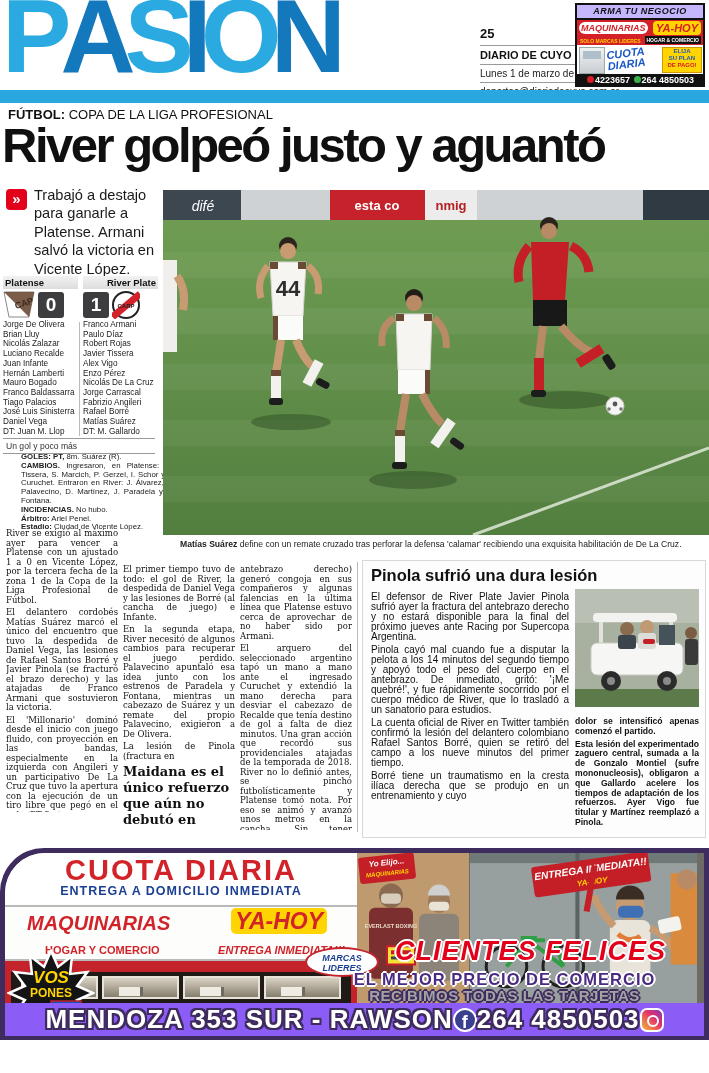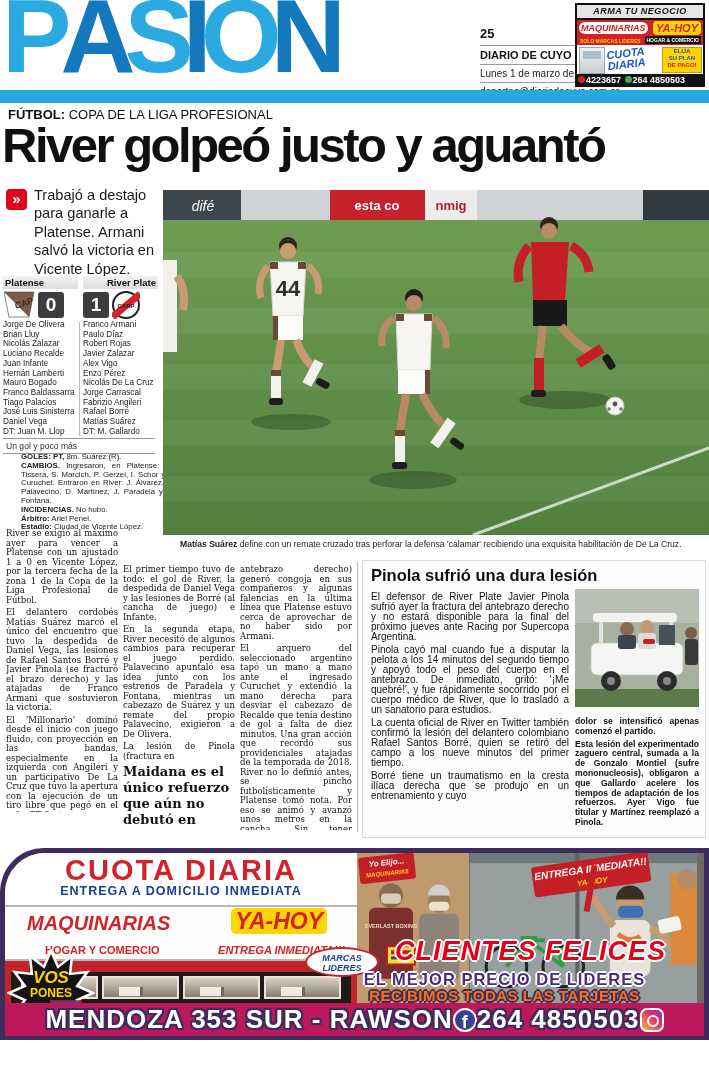--- a/index.html
+++ b/index.html
@@ -10,33 +10,33 @@
   .logo span{display:inline-block;}
   .lb1{color:#2baae1;} .lb2{color:#1478bd;}
   .mastcol{left:480px;top:26px;width:148px;}
   .pagenum{font-size:13px;font-weight:bold;color:#111;padding-bottom:2px;}
   .mrule{border-top:1px solid #9a9a9a;margin:2px 0;}
   .paper{font-size:11px;font-weight:bold;color:#111;padding:1px 0;}
   .mdate{font-size:10px;color:#222;padding:1px 0;}
   .memail{font-size:10px;color:#222;padding:1px 0;}
   
   .topad{left:575px;top:3px;width:130px;height:84px;border:2px solid #111;background:#fff;box-sizing:border-box;font-weight:bold;}
-  .ta-head{height:13px;background:#e5e5e5;border-bottom:2px solid #111;color:#111;font-style:italic;font-size:9px;text-align:center;line-height:13px;letter-spacing:.5px;}
+  .ta-head{height:13px;background:#c4b5fd;border-bottom:2px solid #111;color:#111;font-style:italic;font-size:9px;text-align:center;line-height:13px;letter-spacing:.5px;}
   .ta-red{height:25px;background:#d42027;position:relative;}
   .ta-maq{position:absolute;left:2px;top:2px;background:#fff;border-radius:6px;padding:0 2px;color:#d42027;font-style:italic;font-size:9px;line-height:12px;}
   .ta-yah{position:absolute;right:2px;top:1px;background:#ffd400;border-radius:4px;padding:0 3px;color:#d42027;font-style:italic;font-size:11px;line-height:14px;}
   .ta-sml{position:absolute;left:3px;bottom:1px;color:#ffd400;font-size:5px;}
   .ta-smr{position:absolute;right:2px;bottom:1px;background:#111;color:#fff;font-size:5px;padding:0 2px;line-height:8px;}
   .ta-mid{height:29px;background:#fff;position:relative;overflow:hidden;}
   .ta-freezer{position:absolute;left:2px;top:2px;width:24px;height:25px;background:linear-gradient(#f2f2f2,#c9ced2);border:1px solid #9aa;}
   .ta-freezer:before{content:"";position:absolute;left:3px;top:3px;right:3px;height:8px;background:#aebfc9;}
   .ta-cuota{position:absolute;left:30px;top:3px;color:#1b57c4;font-style:italic;font-size:11px;line-height:11px;transform:rotate(-7deg);font-weight:900;}
   .ta-elija{position:absolute;right:1px;top:2px;width:38px;height:24px;background:#ffd400;border:1px solid #c90;color:#1b57c4;font-size:6px;line-height:7px;text-align:center;font-weight:900;}
   .ta-elija .ex{color:#d42027;}
-  .ta-foot{height:13px;background:#111;color:#fff;font-size:9px;line-height:13px;}
+  .ta-foot{height:13px;background:#111;color:#fff;font-size:9px;line-height:13px;text-align:center;}
   .dotr{display:inline-block;width:7px;height:7px;border-radius:50%;background:#d42027;margin:0 1px;}
   .dotg{display:inline-block;width:7px;height:7px;border-radius:50%;background:#37b34a;margin:0 1px;}
   
   .bluebar{left:0;top:90px;width:709px;height:13px;background:#29a8e0;}
   .kicker{left:8px;top:107px;font-size:13px;color:#111;}
   .kicker b{font-weight:bold;}
   .headline{left:2px;top:116px;width:706px;font-size:49px;line-height:58px;font-weight:900;letter-spacing:-2.5px;color:#101010;white-space:nowrap;}
   
   .lede{left:6px;top:186px;width:154px;}
   .chev{position:absolute;left:0;top:3px;width:21px;height:21px;background:#e3001b;border-radius:4px;color:#fff;font-size:15px;font-weight:bold;text-align:center;line-height:20px;}
@@ -91,23 +91,23 @@
   .win:after{content:"";position:absolute;left:20%;bottom:6%;width:30%;height:45%;background:#efece4;box-shadow:3px 0 0 #6f6a5e;}
   .star{position:absolute;left:2px;top:96px;width:88px;height:88px;z-index:5;}
   .marcas{position:absolute;left:300px;top:94px;width:74px;height:30px;background:#fff;border:2px solid #c5232b;border-radius:50%;color:#1b3f93;font-style:italic;font-weight:900;font-size:9px;line-height:10px;text-align:center;padding-top:4px;box-sizing:border-box;z-index:6;}
   .ad-right{flex:1;position:relative;background:#6e6a66;}
   .ph1{position:absolute;left:0;top:0;width:112px;height:100%;}
   .ph2{position:absolute;left:113px;top:0;right:0;height:100%;}
   .ol-clientes{position:absolute;left:0;right:0;bottom:36px;text-align:center;font-size:27px;font-weight:900;font-style:italic;color:#e3001b;letter-spacing:1px;z-index:8;
     text-shadow:-2px 0 #fff,2px 0 #fff,0 -2px #fff,0 2px #fff,-1px -1px #fff,1px 1px #fff,-1px 1px #fff,1px -1px #fff;}
   .ol-mejor{position:absolute;left:0;right:0;bottom:16px;text-align:center;font-size:16.5px;font-weight:900;color:#4b2a84;letter-spacing:1px;z-index:8;
     text-shadow:-2px 0 #fff,2px 0 #fff,0 -2px #fff,0 2px #fff,-1px -1px #fff,1px 1px #fff;}
-  .ol-tarj{position:absolute;left:0;right:0;bottom:0px;text-align:center;font-size:15px;font-weight:900;color:#f97316;letter-spacing:.5px;z-index:8;
+  .ol-tarj{position:absolute;left:0;right:0;bottom:0px;text-align:center;font-size:15px;font-weight:900;color:#a3a3a3;letter-spacing:.5px;z-index:8;
     text-shadow:-2px 0 #3f2c5e,2px 0 #3f2c5e,0 -2px #3f2c5e,0 2px #3f2c5e,-1px -1px #3f2c5e,1px 1px #3f2c5e;}
-  .ad-bar{height:33px;background:#be185d;display:flex;align-items:center;justify-content:center;z-index:9;}
+  .ad-bar{height:33px;background:#8b5cf6;display:flex;align-items:center;justify-content:center;z-index:9;}
   .bar-txt{font-size:26px;font-weight:900;color:#fff;letter-spacing:1px;white-space:nowrap;
     text-shadow:-2px 0 #3f2c5e,2px 0 #3f2c5e,0 -2px #3f2c5e,0 2px #3f2c5e,-2px -2px #3f2c5e,2px 2px #3f2c5e,-2px 2px #3f2c5e,2px -2px #3f2c5e;}
   .fb{width:24px;height:24px;border-radius:50%;background:#3b3f8f;color:#fff;font-weight:900;font-size:18px;text-align:center;line-height:24px;border:2px solid #fff;box-sizing:border-box;}
   .ig{width:24px;height:24px;border-radius:7px;background:linear-gradient(45deg,#f7b733,#e1306c 60%,#833ab4);position:relative;border:2px solid #fff;box-sizing:border-box;}
   .ig:after{content:"";position:absolute;left:5px;top:5px;width:8px;height:8px;border:2px solid #fff;border-radius:50%;}
 </style>
 </head>
 <body>
 
 <div id="page">
@@ -191,21 +191,21 @@
       <div class="player">Tiago Palacios</div>
       <div class="player">José Luis Sinisterra</div>
       <div class="player">Daniel Vega</div>
       <div class="player">DT: Juan M. Llop</div>
     </div>
     <div class="lu-div"></div>
     <div class="lu-col" style="left:80px;">
       <div class="player">Franco Armani</div>
       <div class="player">Paulo Díaz</div>
       <div class="player">Robert Rojas</div>
-      <div class="player">Javier Zalazar</div>
+      <div class="player">Javier Tissera</div>
       <div class="player">Alex Vigo</div>
       <div class="player">Enzo Pérez</div>
       <div class="player">Nicolás De La Cruz</div>
       <div class="player">Jorge Carrascal</div>
       <div class="player">Fabrizio Angileri</div>
       <div class="player">Rafael Borré</div>
       <div class="player">Matías Suárez</div>
       <div class="player">DT: M. Gallardo</div>
     </div>
   </div>
@@ -454,21 +454,21 @@
             </g>
             <g>
               <rect x="198" y="20" width="26" height="90" fill="#d98a3d"></rect>
               <circle cx="214" cy="26" r="10" fill="#b98a66"></circle>
               <rect x="186" y="64" width="22" height="14" rx="3" fill="#f4f2ec" transform="rotate(-12 197 71)"></rect>
             </g>
           </svg>
           <div class="ol-clientes">CLIENTES FELICES</div>
         </div>
       </div>
-      <div class="ol-mejor" style="left:300px;right:0;bottom:47px;">EL MEJOR PRECIO DE LIDERES</div>
+      <div class="ol-mejor" style="left:300px;right:0;bottom:47px;">EL MEJOR PRECIO DE COMERCIO</div>
       <div class="ol-tarj" style="left:300px;right:0;bottom:32px;">RECIBIMOS TODAS LAS TARJETAS</div>
       <div class="ad-bar">
         <span class="bar-txt">MENDOZA 353 SUR - RAWSON</span>
         <span class="fb">f</span>
         <span class="bar-txt">264 4850503</span>
         <span class="ig"></span>
       </div>
     </div>
   </div>
 

